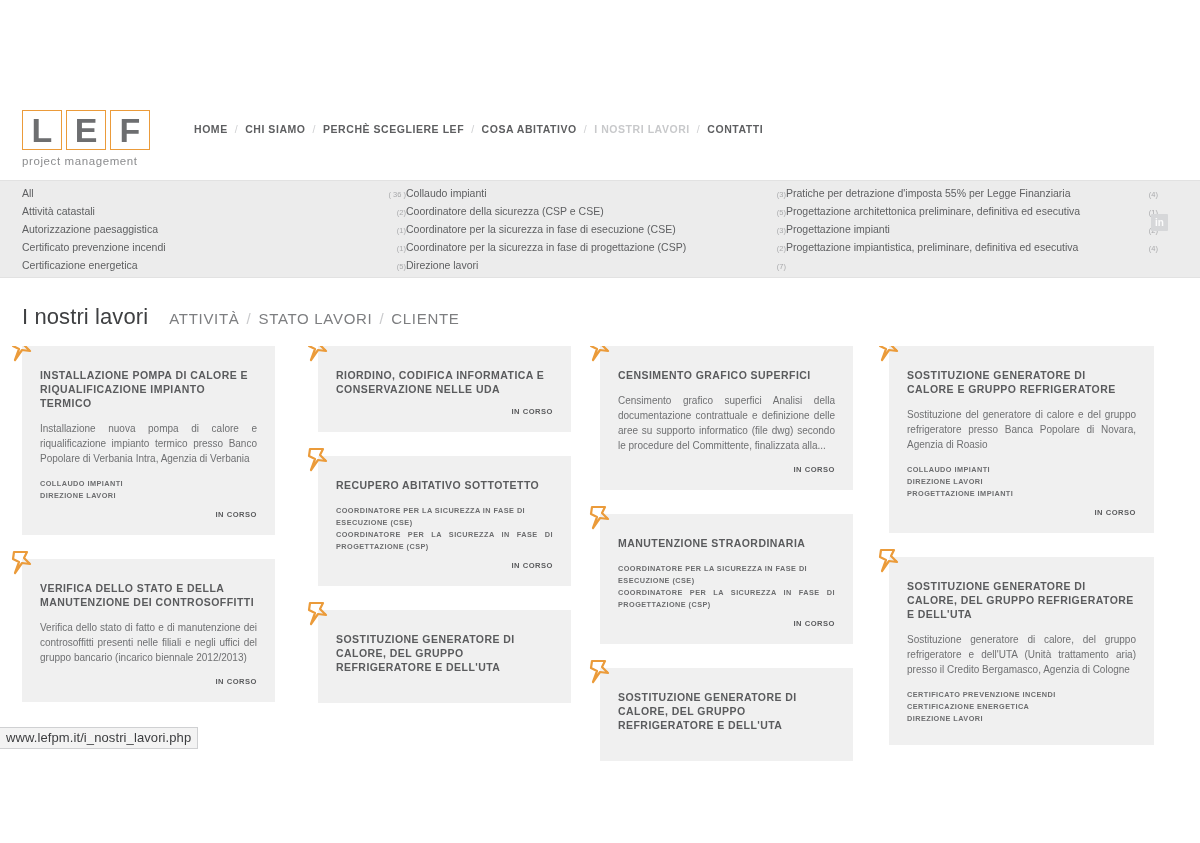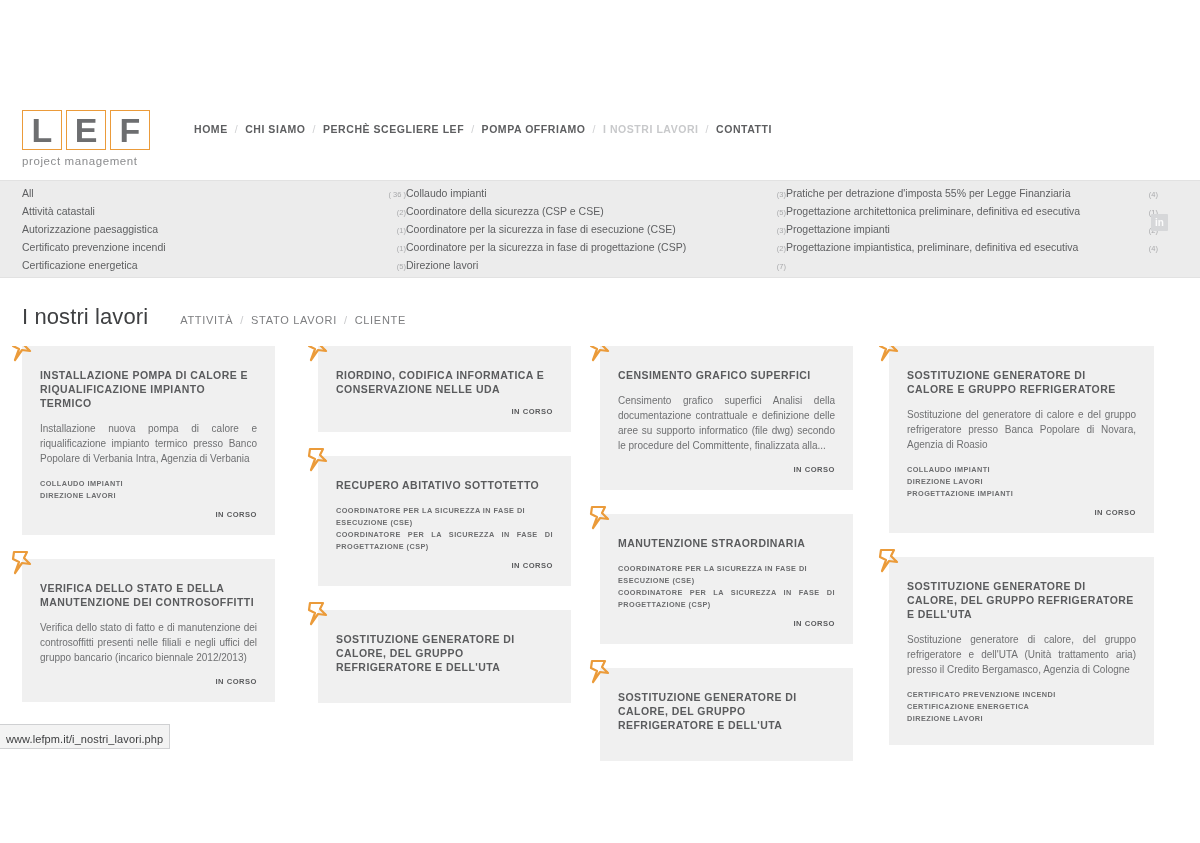--- a/index.html
+++ b/index.html
@@ -114,24 +114,24 @@
     align-items:baseline;
     height:68px;
   }
   .page-title {
     font-size:22px;
     color:#3f4042;
     font-weight:normal;
     letter-spacing:0.1px;
   }
   .tabs {
-    margin-left:32px;
+    margin-left:21px;
     display:flex;
     align-items:baseline;
-    font-size:11px;
+    font-size:15px;
     letter-spacing:0.7px;
     color:#7d7e80;
   }
   .tabs a { color:#7d7e80; text-decoration:none; white-space:nowrap; }
   .tabs .tsep { color:#c9cacc; margin:0 7px; }
 
   
   .grid {
     position:relative;
     padding:0 8px;
@@ -200,22 +200,22 @@
   .card.no-desc .card-title { margin-bottom:13px; }
 
   
   .statusbar {
     position:absolute;
     left:0;
     bottom:94px;
     background:#f3f3f3;
     border:1px solid #cfd0d2;
     border-left:none;
-    padding:8px 6px 3px 6px;
-    font-size:11px;
+    padding:2px 6px 3px 6px;
+    font-size:13px;
     color:#3c3d3f;
     font-family:"Liberation Sans", sans-serif;
     letter-spacing:0.1px;
     z-index:50;
   }
 </style>
 </head>
 <body>
 
 <div id="page">
@@ -233,21 +233,21 @@
       <div class="logo-tag">project management</div>
     </div>
 
     <div class="nav">
       <a>HOME</a>
       <span class="sep">/</span>
       <a>CHI SIAMO</a>
       <span class="sep">/</span>
       <a>PERCHÈ SCEGLIERE LEF</a>
       <span class="sep">/</span>
-      <a>POMPA OFFRIAMO</a>
+      <a>COSA ABITATIVO</a>
       <span class="sep">/</span>
       <a class="current">I NOSTRI LAVORI</a>
       <span class="sep">/</span>
       <a>CONTATTI</a>
     </div>
 
     <div class="linkedin">in</div>
   </div>
 
   <div class="filterbar">

